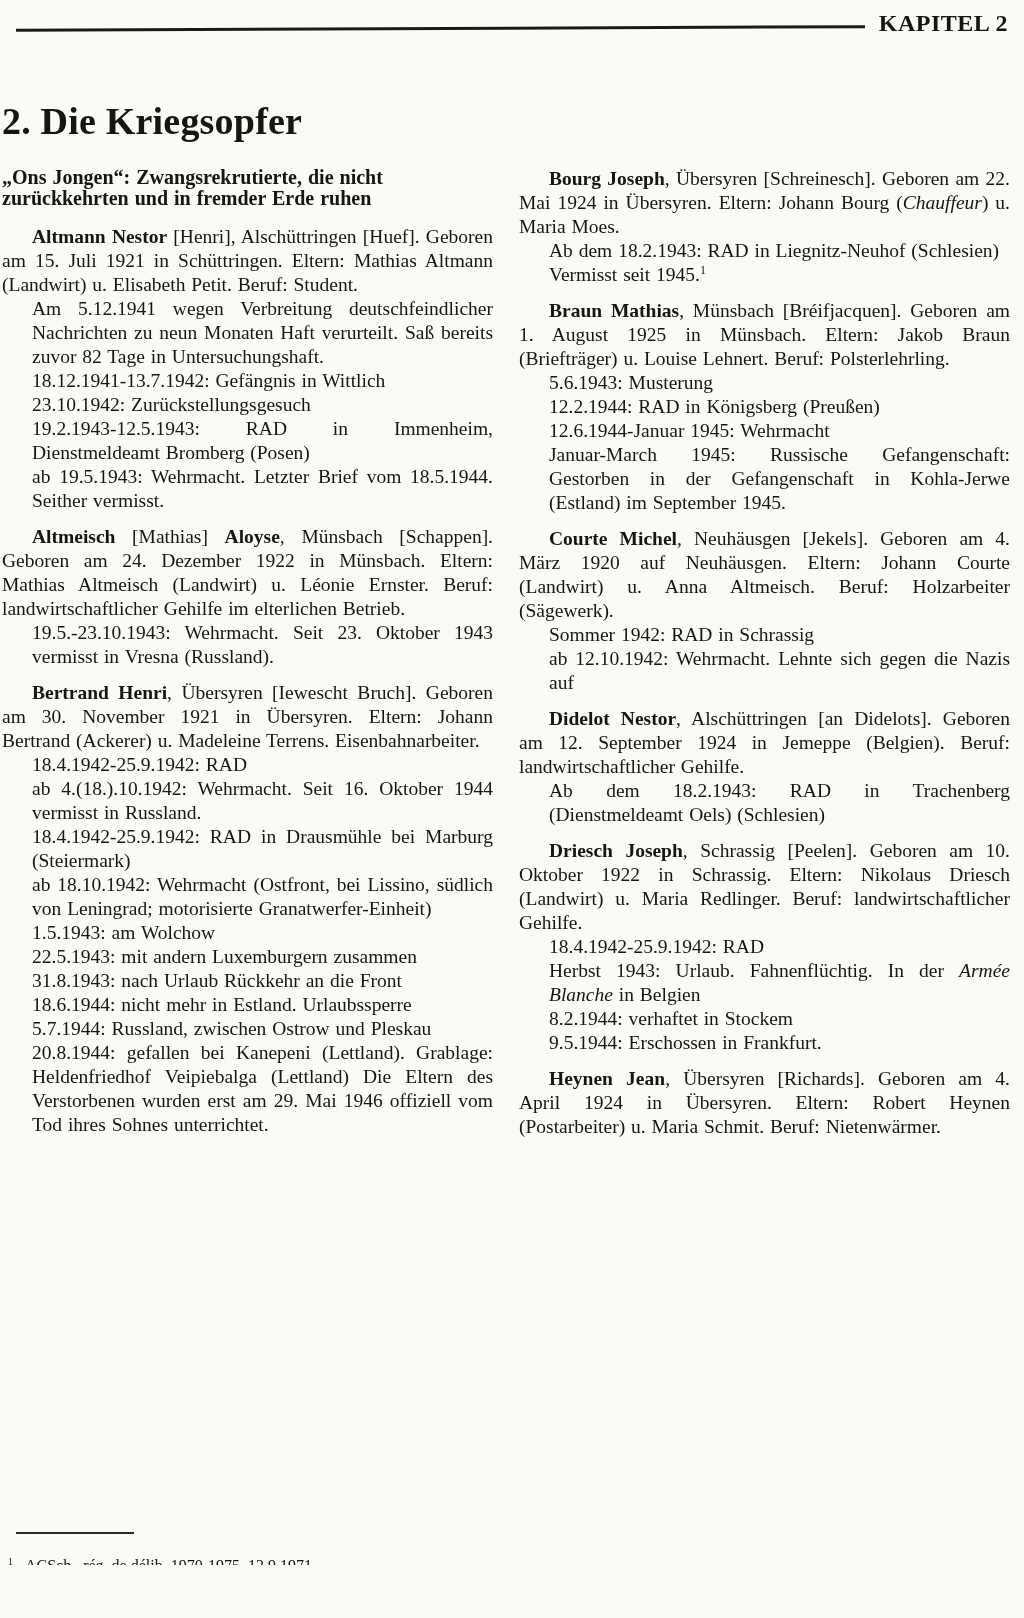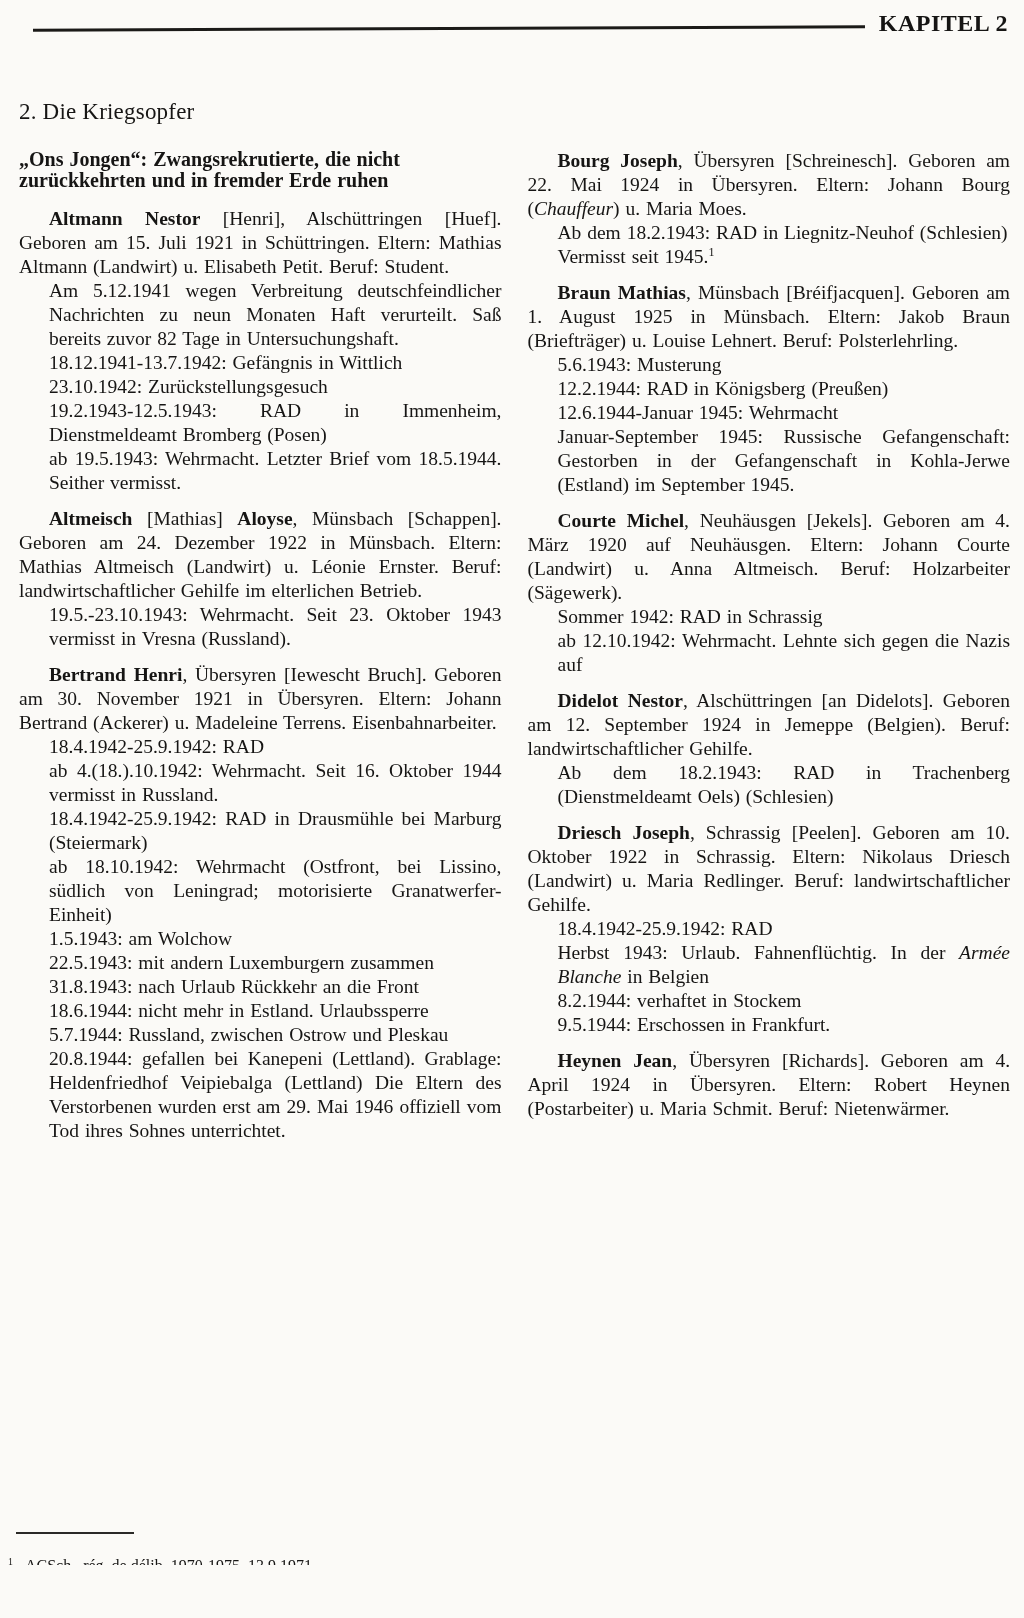--- a/index.html
+++ b/index.html
@@ -8,41 +8,41 @@
     width: 1024px; height: 1618px;
     background: #fbfaf7;
     font-family: "Liberation Serif", "DejaVu Serif", serif;
     color: #161514;
     -webkit-font-smoothing: antialiased;
   }
   .page {
     position: relative;
     width: 1024px; height: 1565px;
     overflow: hidden;
-    padding: 10px 14px 0 19px;
+    padding: 10px 14px 0 2px;
   }
   
   .header {
     display: flex; align-items: center; gap: 14px;
     padding-left: 14px; padding-right: 2px;
   }
   .header-rule {
     flex: 1; height: 0;
     border-top: 3px solid #1b1a18;
     margin-top: 10px;
     transform: rotate(-0.25deg);
   }
   .chapter {
     font-weight: 700; font-size: 24px; letter-spacing: 0.5px;
     white-space: nowrap;
   }
   
   .title {
     margin: 62px 0 0 0;
-    font-size: 23px; font-weight: 400;
+    font-size: 38px; font-weight: 700;
     letter-spacing: 0.2px;
   }
   
   .columns {
     display: flex; gap: 26px;
     margin-top: 24px;
   }
   .col { flex: 1; min-width: 0; }
   .col p {
     font-size: 19.5px; line-height: 24px;
@@ -121,21 +121,21 @@
         <p class="event"><span>20.8.1944: gefallen bei Kanepeni (Lettland). Grablage: Heldenfriedhof Veipiebalga (Lettland) Die Eltern des Verstorbenen wurden erst am 29. Mai 1946 offiziell vom Tod ihres Sohnes unterrichtet.</span></p>
       </div>
     <div class="col" id="col-right">
         <p class="bio"><span style="font-weight: 700;">Bourg Joseph</span><span>, Übersyren [Schreinesch]. Geboren am 22. Mai 1924 in Übersyren. Eltern: Johann Bourg (</span><span style="font-style: italic;">Chauffeur</span><span>) u. Maria Moes.</span></p>
         <p class="event"><span>Ab dem 18.2.1943: RAD in Liegnitz-Neuhof (Schlesien)</span></p>
         <p class="event"><span>Vermisst seit 1945.</span><sup>1</sup></p>
         <p class="bio"><span style="font-weight: 700;">Braun Mathias</span><span>, Münsbach [Bréifjacquen]. Geboren am 1. August 1925 in Münsbach. Eltern: Jakob Braun (Briefträger) u. Louise Lehnert. Beruf: Polsterlehrling.</span></p>
         <p class="event"><span>5.6.1943: Musterung</span></p>
         <p class="event"><span>12.2.1944: RAD in Königsberg (Preußen)</span></p>
         <p class="event"><span>12.6.1944-Januar 1945: Wehrmacht</span></p>
-        <p class="event"><span>Januar-September 1945: Russische Gefangenschaft: Gestorben in der Gefangenschaft in Kohla-Jerwe (Estland) im September 1945.</span></p>
+        <p class="event"><span>Januar-March 1945: Russische Gefangenschaft: Gestorben in der Gefangenschaft in Kohla-Jerwe (Estland) im September 1945.</span></p>
         <p class="bio"><span style="font-weight: 700;">Courte Michel</span><span>, Neuhäusgen [Jekels]. Geboren am 4. März 1920 auf Neuhäusgen. Eltern: Johann Courte (Landwirt) u. Anna Altmeisch. Beruf: Holzarbeiter (Sägewerk).</span></p>
         <p class="event"><span>Sommer 1942: RAD in Schrassig</span></p>
         <p class="event"><span>ab 12.10.1942: Wehrmacht. Lehnte sich gegen die Nazis auf</span></p>
         <p class="bio"><span style="font-weight: 700;">Didelot Nestor</span><span>, Alschüttringen [an Didelots]. Geboren am 12. September 1924 in Jemeppe (Belgien). Beruf: landwirtschaftlicher Gehilfe.</span></p>
         <p class="event"><span>Ab dem 18.2.1943: RAD in Trachenberg (Dienstmeldeamt Oels) (Schlesien)</span></p>
         <p class="bio"><span style="font-weight: 700;">Driesch Joseph</span><span>, Schrassig [Peelen]. Geboren am 10. Oktober 1922 in Schrassig. Eltern: Nikolaus Driesch (Landwirt) u. Maria Redlinger. Beruf: landwirtschaftlicher Gehilfe.</span></p>
         <p class="event"><span>18.4.1942-25.9.1942: RAD</span></p>
         <p class="event"><span>Herbst 1943: Urlaub. Fahnenflüchtig. In der </span><span style="font-style: italic;">Armée Blanche</span><span> in Belgien</span></p>
         <p class="event"><span>8.2.1944: verhaftet in Stockem</span></p>
         <p class="event"><span>9.5.1944: Erschossen in Frankfurt.</span></p>

